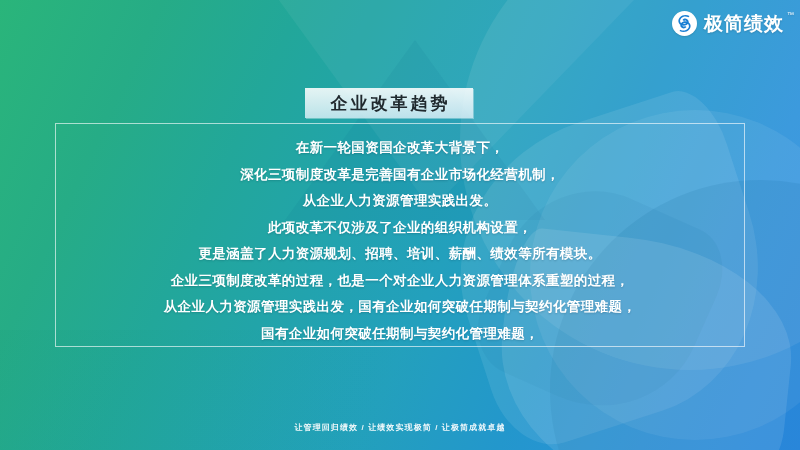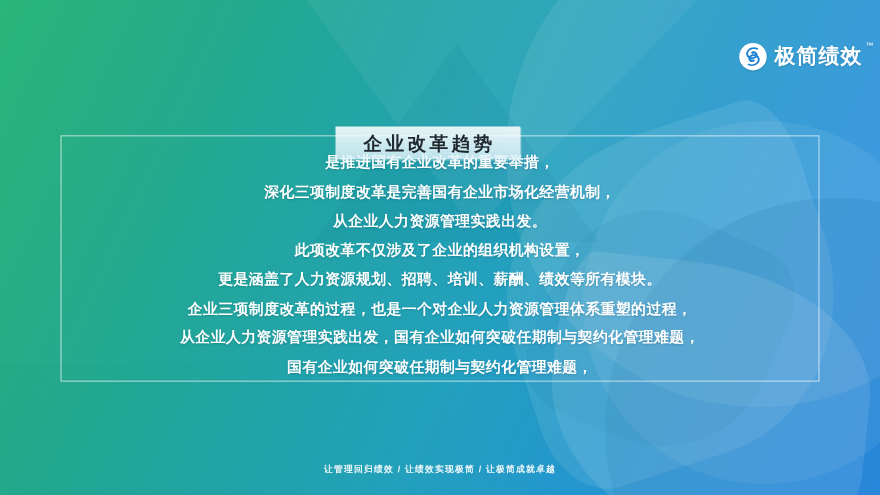--- a/index.html
+++ b/index.html
@@ -77,21 +77,20 @@
   .band-low{
     left:0;bottom:0;width:100%;height:120px;
     background:linear-gradient(90deg,rgba(20,150,120,.10) 0%,rgba(20,150,120,0) 55%);
   }
 
   
   #logo{
     position:absolute;top:11px;right:16px;
     display:flex;align-items:center;gap:7px;
     z-index:6;
-    margin-top:28px;
   }
   #logo .mark{
     width:25px;height:25px;border-radius:50%;
     background:#fff;position:relative;flex:none;
     box-shadow:0 1px 2px rgba(0,0,0,.12);
   }
   #logo .mark svg{position:absolute;left:0;top:0;}
   #logo .wordmark{
     color:#fff;font-size:19px;font-weight:bold;
     letter-spacing:1px;line-height:1;
@@ -104,21 +103,20 @@
   }
 
   
   #title-band{
     position:absolute;left:305px;top:88px;
     width:168px;height:30px;
     background:linear-gradient(180deg,rgba(255,255,255,.88) 0%,rgba(225,242,250,.80) 100%);
     box-shadow:1px 1px 0 rgba(255,255,255,.35);
     display:flex;align-items:center;justify-content:center;
     z-index:5;
-    margin-top:27px;
   }
   #title-band .txt{
     color:#20292e;font-size:17px;font-weight:bold;
     letter-spacing:3px;text-indent:3px;line-height:1;
   }
 
   
   #frame{
     position:absolute;left:55px;top:123px;
     width:690px;height:224px;
@@ -185,21 +183,21 @@
     </span>
   </div>
 
   <div id="title-band">
     <span class="txt">企业改革趋势</span>
   </div>
 
   <div id="frame"></div>
 
   <div id="body-text">
-    <p>是推进国有企业改革的重要举措，</p>
+    <p>在新一轮国资国企改革大背景下，</p>
     <p>深化三项制度改革是完善国有企业市场化经营机制，</p>
     <p>从企业人力资源管理实践出发。</p>
     <p>此项改革不仅涉及了企业的组织机构设置，</p>
     <p>更是涵盖了人力资源规划、招聘、培训、薪酬、绩效等所有模块。</p>
     <p>企业三项制度改革的过程，也是一个对企业人力资源管理体系重塑的过程，</p>
     <p>从企业人力资源管理实践出发，国有企业如何突破任期制与契约化管理难题，</p>
     <p>国有企业如何突破任期制与契约化管理难题，</p>
   </div>
 
   <div id="footer">

